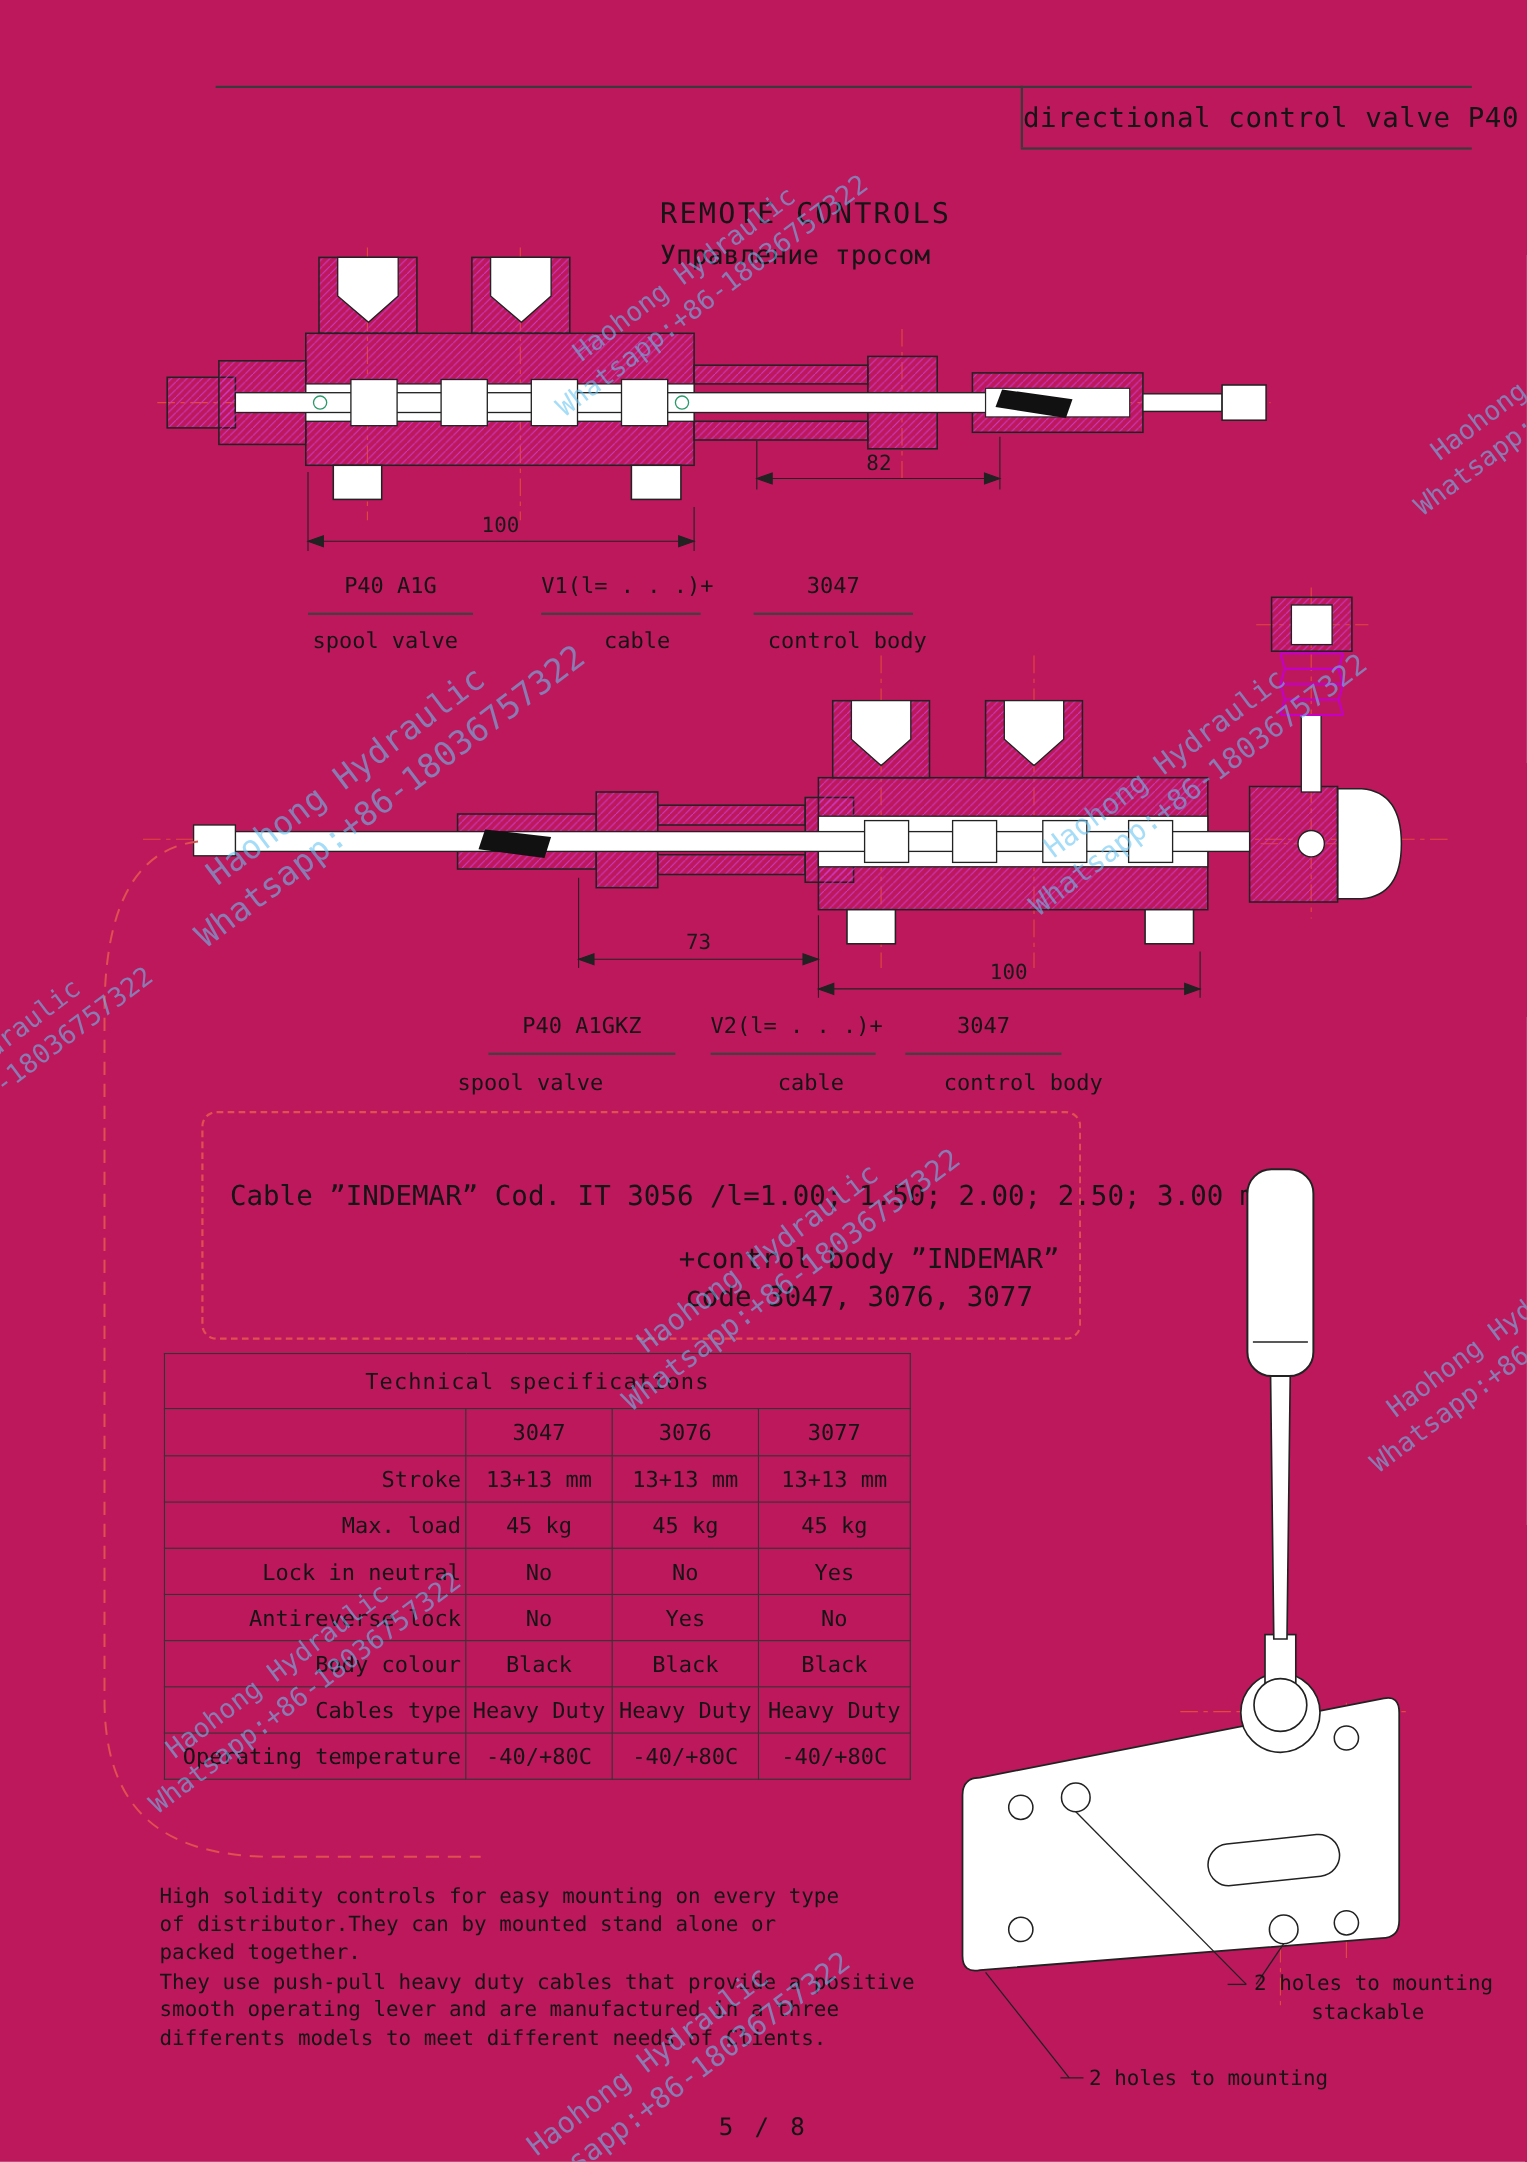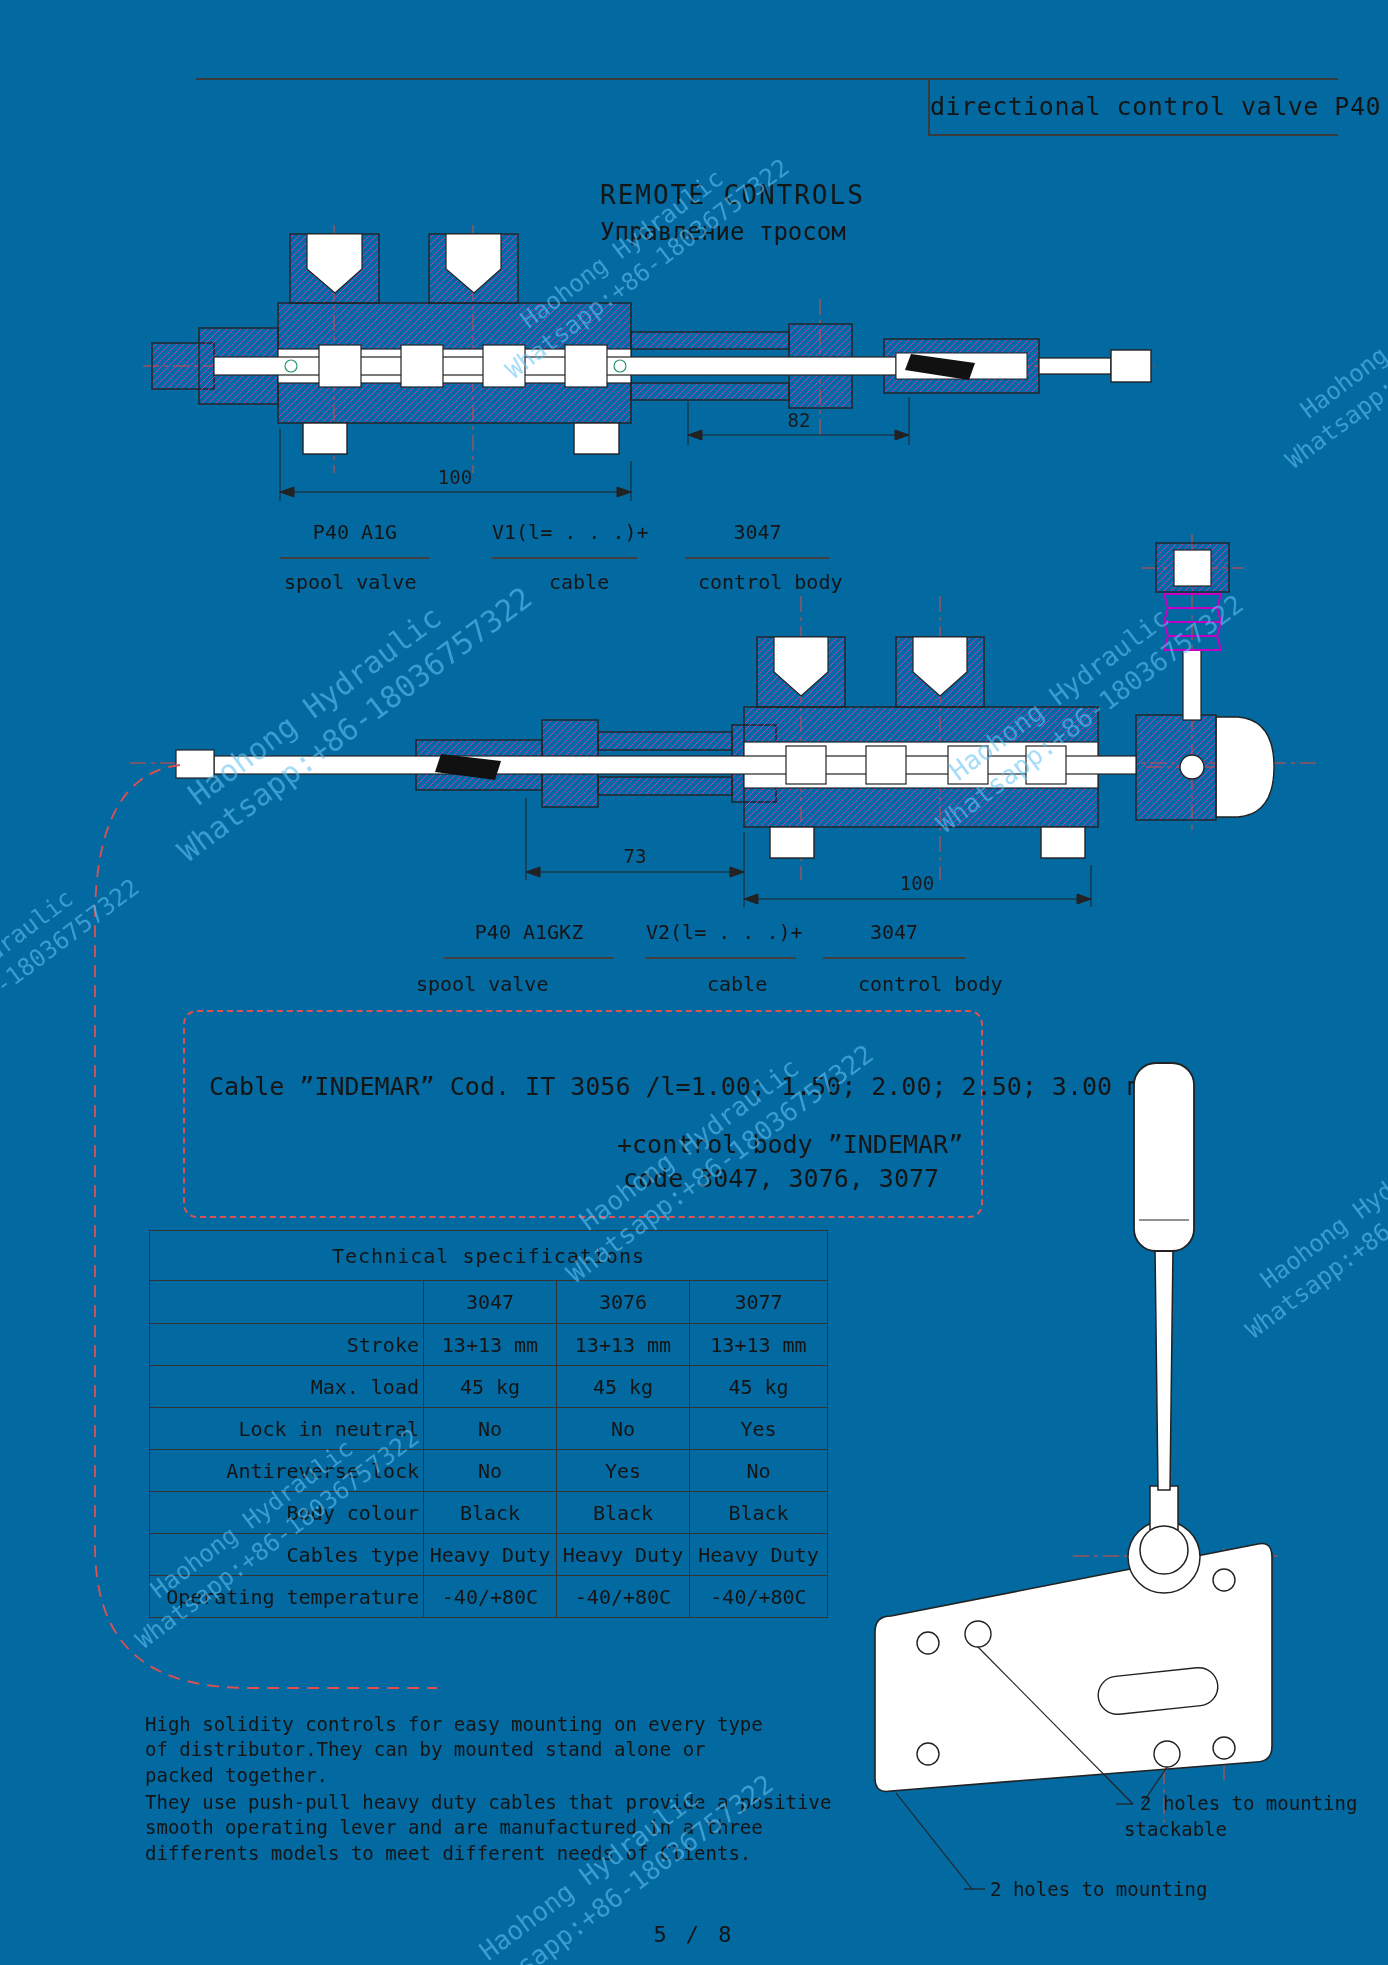--- a/index.html
+++ b/index.html
@@ -1,17 +1,17 @@
 <!DOCTYPE html>
 <html><head>
 <meta charset="utf-8">
 <style>
   *{margin:0;padding:0;box-sizing:border-box}
   body{background:#d9d9d9}
-  .page{position:relative;width:1388px;height:1965px;background:#0369a1;overflow:hidden;
+  .page{position:relative;width:1388px;height:1965px;background:#be185d;overflow:hidden;
         font-family:"DejaVu Sans Mono",monospace;color:#151515}
   .rule{position:absolute;border-top:2px solid #3a3a3a}
   .vtick{position:absolute;border-left:2px solid #3a3a3a}
   .hdr{position:absolute;font-size:25px;white-space:nowrap;letter-spacing:.5px}
   .doc-title{position:absolute;font-size:26px;letter-spacing:2px;white-space:nowrap}
   .doc-sub{position:absolute;font-size:24px;white-space:nowrap}
   .lbl{position:absolute;font-size:20px;white-space:nowrap}
   .code{position:absolute;font-size:20px;text-align:center;padding-bottom:13px;
         border-bottom:2px solid #404040;white-space:nowrap}
   .note-box{position:absolute;left:183px;top:1010px;width:800px;height:208px;
@@ -301,21 +301,21 @@
     <g stroke="#222" stroke-width="1.2">
       <path d="M145,599 L300,756" fill="none"></path>
       <path d="M334,719 L309,756" fill="none"></path>
       <line x1="283" y1="756" x2="300" y2="756"></line>
       <path d="M63,745 L139,841" fill="none"></path>
       <line x1="131" y1="841" x2="152" y2="841"></line>
     </g>
   </svg>
 
   <div class="ann" style="left:1140px;top:1792px">2 holes to mounting</div>
-  <div class="ann" style="left:1124px;top:1818px">stackable</div>
+  <div class="ann" style="left:1192px;top:1818px">stackable</div>
   <div class="ann" style="left:990px;top:1878px">2 holes to mounting</div>
 
   <div class="pageno">5 / 8</div>
 
   <div class="wm" style="left:500px;top:330px;font-size:24px">
     <span>Haohong Hydraulic</span>
       <span>Whatsapp:+86-18036757322</span>
   </div>
   <div class="wm" style="left:1280px;top:420px;font-size:24px">
     <span>Haohong Hydraulic</span>

